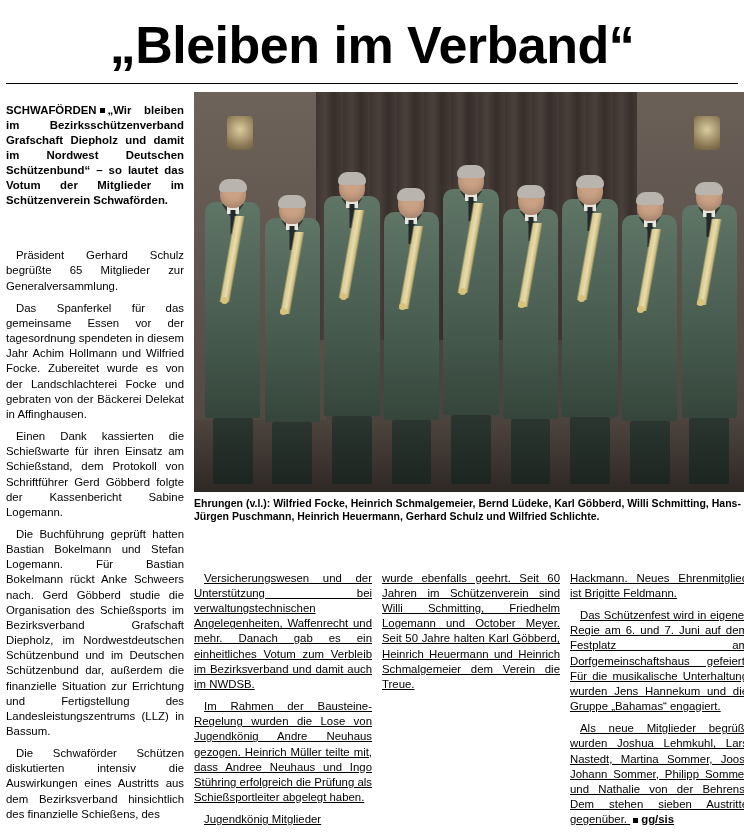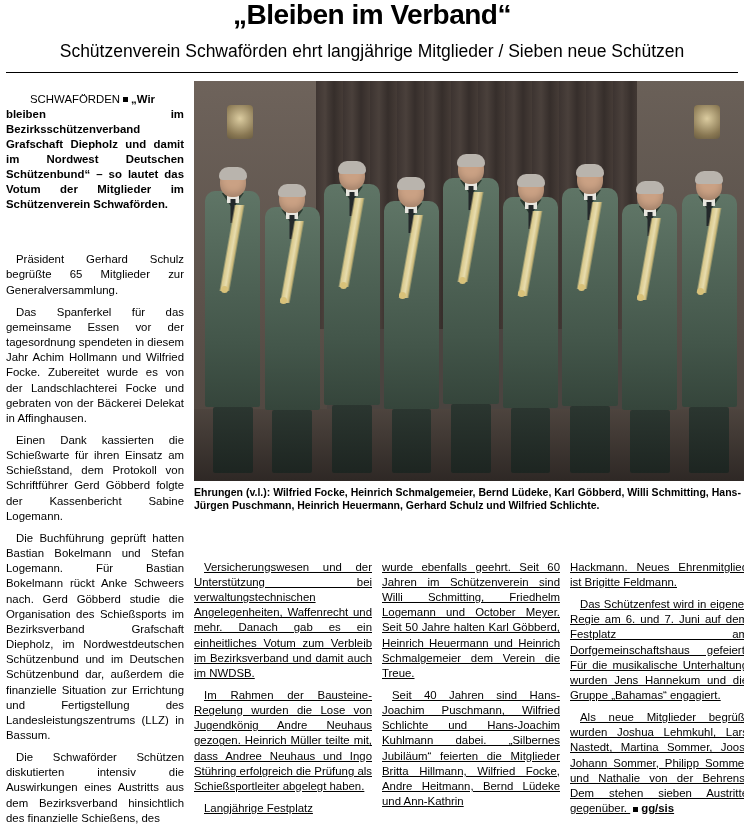--- a/index.html
+++ b/index.html
@@ -11,24 +11,24 @@
     position: relative;
     width: 744px;
     height: 838px;
     background: #ffffff;
     font-family: "Liberation Sans", sans-serif;
     color: #000000;
     overflow: hidden;
   }
   .headline {
     text-align: center;
-    font-size: 28px;
+    font-size: 52px;
     font-weight: bold;
     letter-spacing: -0.5px;
-    margin: 0 0 0 0;
+    margin: 18px 0 0 0;
     line-height: 1.05;
   }
   .subhead {
     text-align: center;
     font-size: 17.5px;
     font-weight: normal;
     margin: 12px 0 0 0;
     line-height: 1.15;
   }
   .rule {
@@ -189,22 +189,21 @@
   }
 
   
   .intro {
     font-size: 11.4px;
     font-weight: bold;
     line-height: 1.32;
     text-align: justify;
   }
   .intro .place {
-    font-weight: normal;
-    margin-left: 24px;
+    font-weight: bold;
   }
   .lead-body p, .col p {
     margin: 0;
     text-indent: 10px;
     text-align: justify;
     font-size: 11.4px;
     line-height: 1.33;
     hyphens: auto;
   }
   .lead-body p.first, .col p.first {
@@ -240,21 +239,20 @@
     vertical-align: middle;
     margin: 0 3px;
   }
 </style>
 </head>
 <body>
 
 <div class="page">
 
   <h1 class="headline">„Bleiben im Verband“</h1>
-  <h2 class="subhead">Schützenverein Schwaförden ehrt langjährige Mitglieder / Sieben neue Schützen</h2>
   <div class="rule"></div>
 
   <div class="content">
 
     <div class="top-area">
 
       <div class="col-left">
         <p class="intro"><span class="place">SCHWAFÖRDEN</span><span class="sqr"></span><span>„Wir bleiben im Bezirksschützenverband Grafschaft Diepholz und damit im Nordwest Deutschen Schützenbund“ – so lautet das Votum der Mitglieder im Schützenverein Schwaförden.</span></p>
 
         <div class="lead-body">
@@ -384,25 +382,24 @@
                 <div class="legs"></div>
               </div>
           </div>
         </div>
         <div class="caption">Ehrungen (v.l.): Wilfried Focke, Heinrich Schmalgemeier, Bernd Lüdeke, Karl Göbberd, Willi Schmitting, Hans-Jürgen Puschmann, Heinrich Heuermann, Gerhard Schulz und Wilfried Schlichte.</div>
 
         <div class="cols-bottom">
           <div class="col">
             <p class="first">Versicherungswesen und der Unterstützung bei verwaltungstechnischen Angelegenheiten, Waffenrecht und mehr. Danach gab es ein einheitliches Votum zum Verbleib im Bezirksverband und damit auch im NWDSB.</p>
             <p>Im Rahmen der Bausteine-Regelung wurden die Lose von Jugendkönig Andre Neuhaus gezogen. Heinrich Müller teilte mit, dass Andree Neuhaus und Ingo Stühring erfolgreich die Prüfung als Schießsportleiter abgelegt haben.</p>
-            <p>Langjährige Festplatz</p>
+            <p>Jugendkönig Mitglieder</p>
           </div>
           <div class="col">
             <p class="first" style="text-indent:0">wurde ebenfalls geehrt. Seit 60 Jahren im Schützenverein sind Willi Schmitting, Friedhelm Logemann und October Meyer. Seit 50 Jahre halten Karl Göbberd, Heinrich Heuermann und Heinrich Schmalgemeier dem Verein die Treue.</p>
-            <p>Seit 40 Jahren sind Hans-Joachim Puschmann, Wilfried Schlichte und Hans-Joachim Kuhlmann dabei. „Silbernes Jubiläum“ feierten die Mitglieder Britta Hillmann, Wilfried Focke, Andre Heitmann, Bernd Lüdeke und Ann-Kathrin</p>
           </div>
           <div class="col">
             <p class="first" style="text-indent:0">Hackmann. Neues Ehrenmitglied ist Brigitte Feldmann.</p>
             <p>Das Schützenfest wird in eigener Regie am 6. und 7. Juni auf dem Festplatz am Dorfgemeinschaftshaus gefeiert. Für die musikalische Unterhaltung wurden Jens Hannekum und die Gruppe „Bahamas“ engagiert.</p>
             <p><span>Als neue Mitglieder begrüßt wurden Joshua Lehmkuhl, Lars Nastedt, Martina Sommer, Joost Johann Sommer, Philipp Sommer und Nathalie von der Behrens. Dem stehen sieben Austritte gegenüber.</span> <span class="sqr"></span><span class="sig">gg/sis</span></p>
           </div>
         </div>
       </div>
 
     </div>

